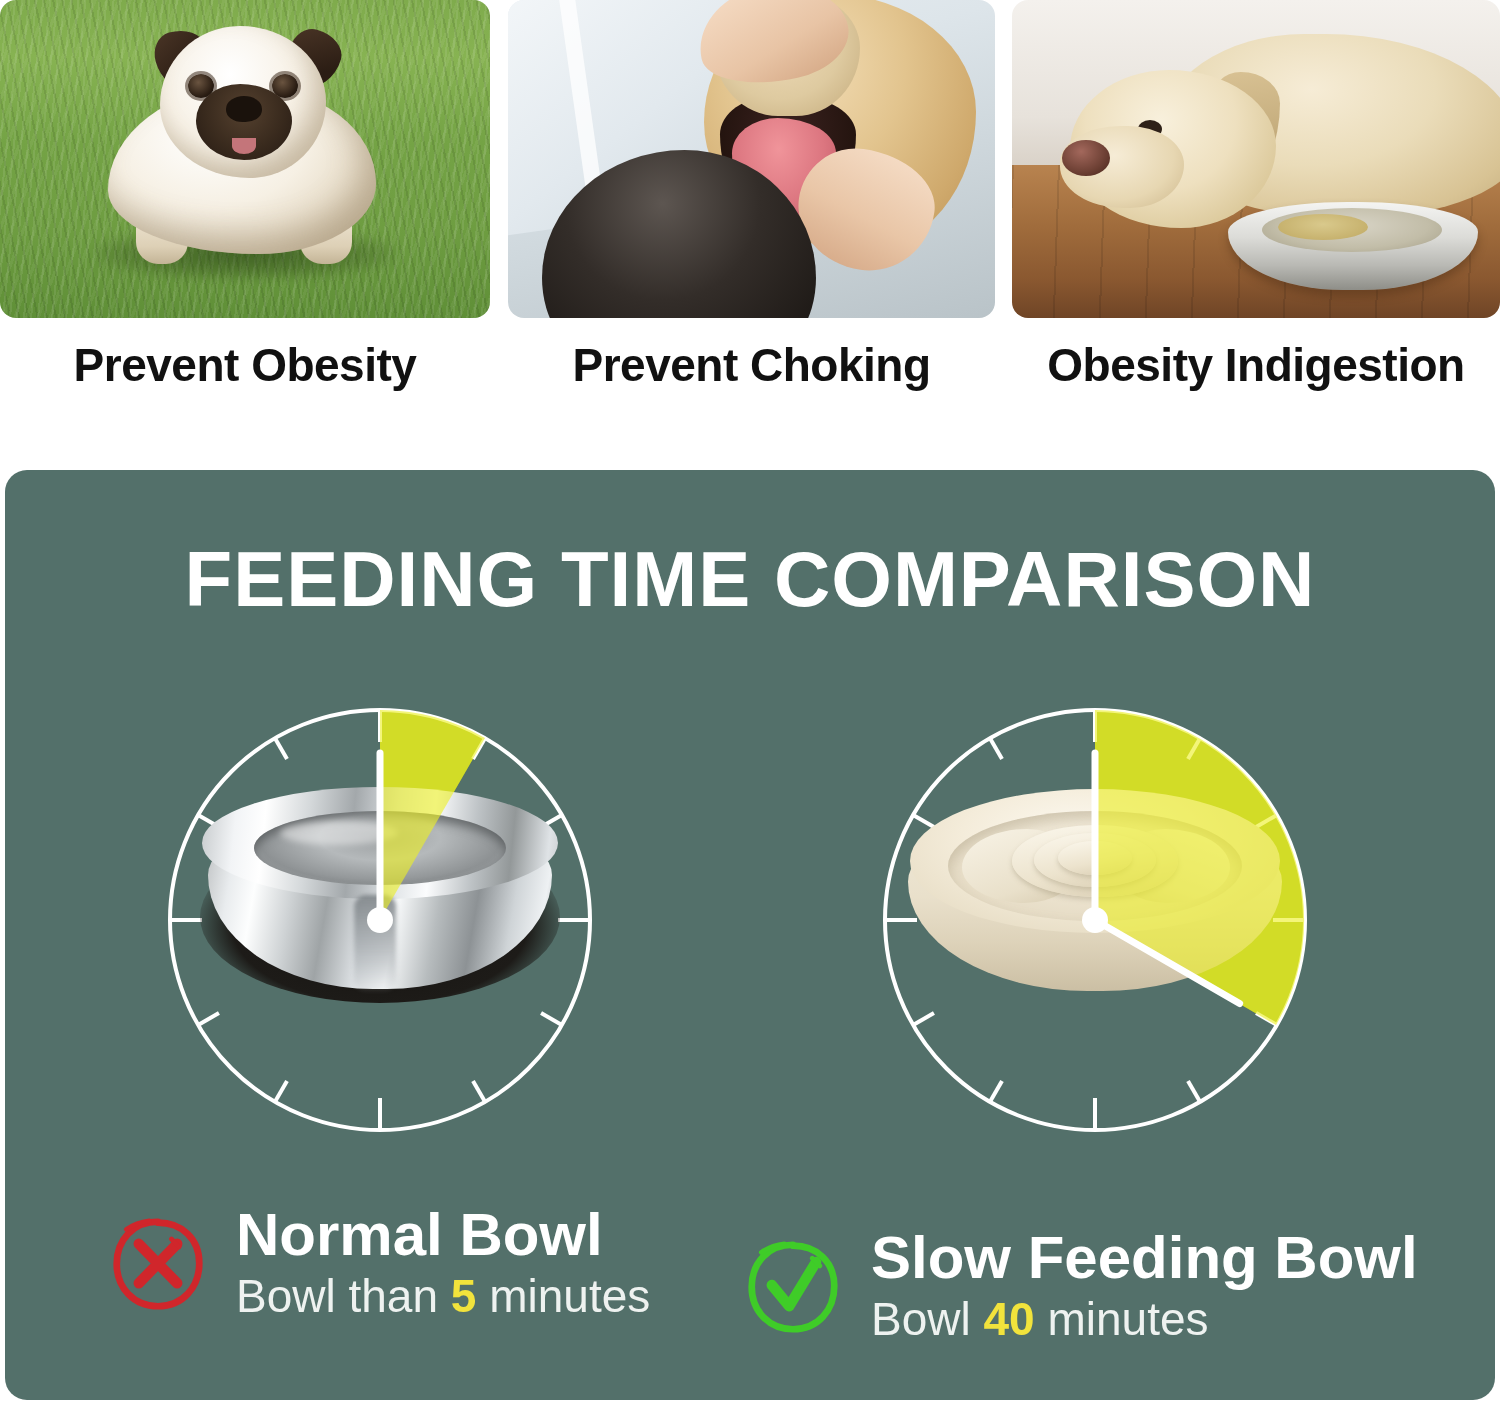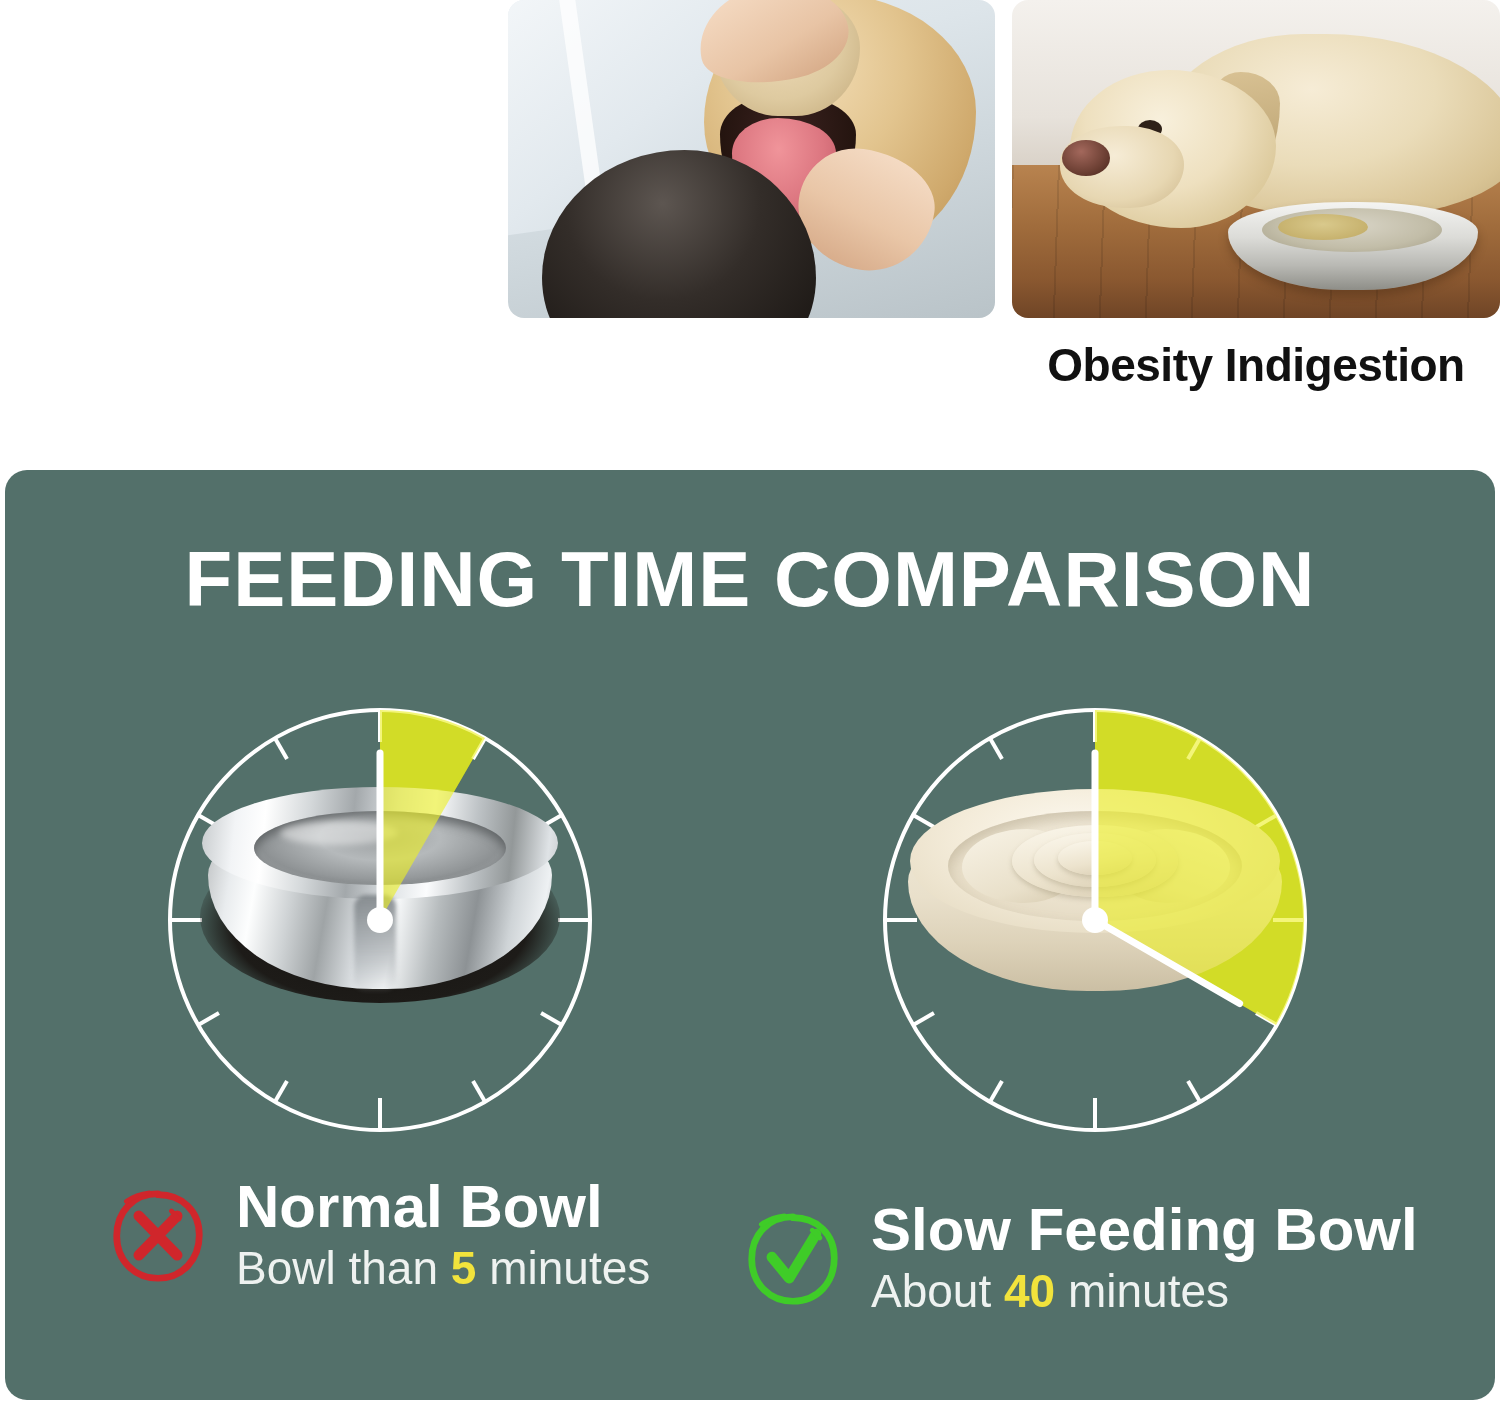--- a/index.html
+++ b/index.html
@@ -403,21 +403,21 @@
     border-radius: 44% 56% 54% 46% / 52% 52% 48% 48%;
     background: linear-gradient(200deg, #f8f3e6 0%, #e9e0ca 70%, #d7cbb0 100%);
   }
 
   
   .wedge-overlay { position: absolute; left: 0; top: 0; pointer-events: none; }
 
   
   .result-row {
     position: absolute;
-    top: 704px;
+    top: 732px;
     height: 130px;
   }
   #result-normal { left: 105px; width: 640px; }
   #result-slow   { left: 740px; width: 700px; margin-top: 23px; }
 
   .result-mark {
     position: absolute;
     left: 0; top: 14px;
     width: 96px; height: 96px;
   }
@@ -441,36 +441,56 @@
     line-height: 56px;
     white-space: nowrap;
   }
   .hl { color: #f2e33c; font-weight: bold; }
 </style>
 </head>
 <body>
 
 <div id="photo-strip">
 
+  <div class="photo-cell" id="cell-1">
+    <div class="photo-frame" id="photo-obesity">
+      <div class="sky"></div>
+      <div class="grass-tex"></div>
+      <div class="shadow-blob"></div>
+      <div class="pug-leg-l"></div>
+      <div class="pug-leg-r"></div>
+      <div class="pug-body"></div>
+      <div class="ear-l"></div>
+      <div class="ear-r"></div>
+      <div class="pug-head"></div>
+      <div class="eye-l"></div>
+      <div class="eye-r"></div>
+      <div class="muzzle"></div>
+      <div class="nose"></div>
+      <div class="tongue"></div>
+    </div>
+    <div class="photo-caption">Prevent Obesity</div>
+  </div>
 
   <div class="photo-cell" id="cell-2">
     <div class="photo-frame" id="photo-choking">
       <div class="bg"></div>
       <div class="window"></div>
       <div class="window-bar"></div>
       <div class="dog-head"></div>
       <div class="dog-ear"></div>
       <div class="open-mouth"></div>
       <div class="open-tongue"></div>
       <div class="snout"></div>
       <div class="dog-nose"></div>
       <div class="hand-top"></div>
       <div class="hand-bottom"></div>
       <div class="person-hair"></div>
     </div>
+    <div class="photo-caption">Prevent Choking</div>
   </div>
 
   <div class="photo-cell" id="cell-3">
     <div class="photo-frame" id="photo-indigestion">
       <div class="bg"></div>
       <div class="wall"></div>
       <div class="floor"></div>
       <div class="dog-body"></div>
       <div class="dog-ear3"></div>
       <div class="dog-head3"></div>
@@ -593,17 +613,17 @@
 
   <div class="result-row" id="result-slow">
     <svg class="result-mark" viewBox="0 0 100 100">
       <path d="M50 6 C24 6 7 25 7 50 C7 75 25 94 50 94 C76 94 93 74 93 49 C93 24 75 7 50 7" fill="none" stroke="#3fcc28" stroke-width="7" stroke-linecap="round"></path>
       <path d="M17 14 C24 9 32 6 41 5" fill="none" stroke="#3fcc28" stroke-width="5" stroke-linecap="round"></path>
       <path d="M28 48 L46 70 L74 24" fill="none" stroke="#3fcc28" stroke-width="11" stroke-linecap="round" stroke-linejoin="round"></path>
       <path d="M70 20 L78 28" fill="none" stroke="#3fcc28" stroke-width="5" stroke-linecap="round"></path>
     </svg>
     <div class="result-text">
       <div class="result-title">Slow Feeding Bowl</div>
-      <div class="result-sub"><span>About </span><span class="hl">40</span><span> minutes</span></div>
+      <div class="result-sub"><span>Bowl </span><span class="hl">40</span><span> minutes</span></div>
     </div>
   </div>
 
 </div>
 
 </body></html>

